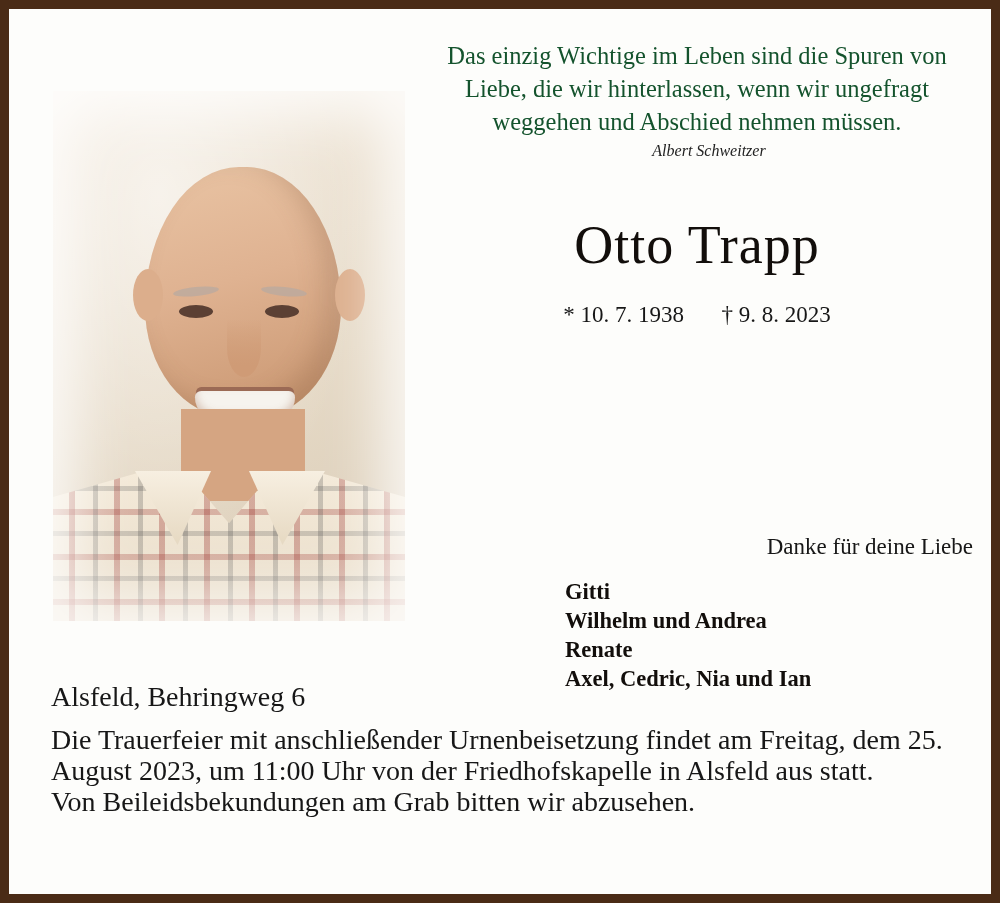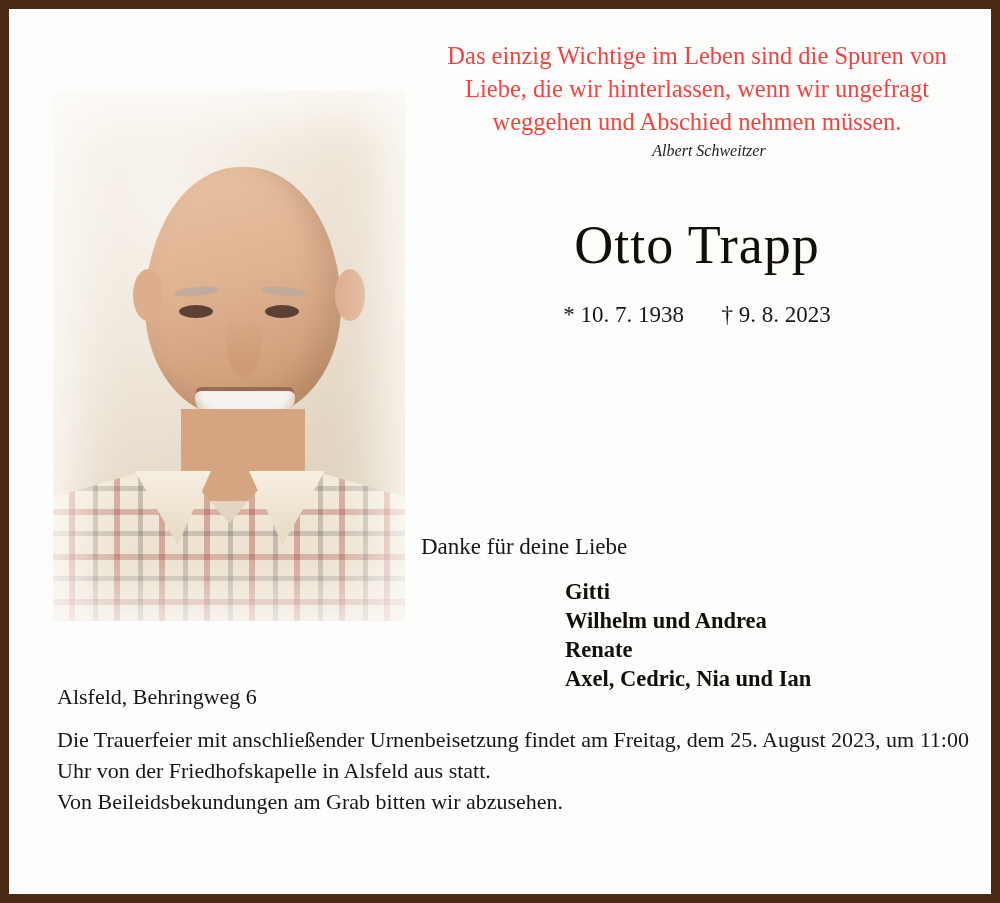--- a/index.html
+++ b/index.html
@@ -155,21 +155,21 @@
 
   
   .quote {
     position: absolute;
     left: 412px;
     top: 30px;
     width: 552px;
     text-align: center;
     font-size: 24.5px;
     line-height: 33px;
-    color: #ef4444;
+    color: #14532d;
   }
   .quote-author {
     position: absolute;
     left: 424px;
     top: 133px;
     width: 552px;
     text-align: center;
     font-style: italic;
     font-size: 16px;
     color: #222;
@@ -202,43 +202,43 @@
     text-align: center;
     font-size: 23.5px;
     line-height: 34px;
     color: #171717;
   }
   .thanks {
     position: absolute;
     left: 412px;
     top: 525px;
     width: 552px;
-    text-align: left;
+    text-align: right;
     font-size: 23px;
     color: #171717;
   }
   .family {
     position: absolute;
     left: 556px;
     top: 568px;
     width: 400px;
     text-align: left;
     font-size: 22.5px;
     line-height: 29px;
     font-weight: bold;
     color: #120e0b;
   }
 
   
   .bottom {
     position: absolute;
-    left: 48px;
+    left: 42px;
     top: 672px;
     width: 912px;
-    font-size: 22px;
+    font-size: 28px;
     line-height: 31px;
     color: #171717;
   }
   .bottom .place { margin-bottom: 12px; }
   .bottom .ceremony { margin-bottom: 0; }
   .bottom .note1 { margin-bottom: 16px; }
 </style>
 </head>
 <body>
 

